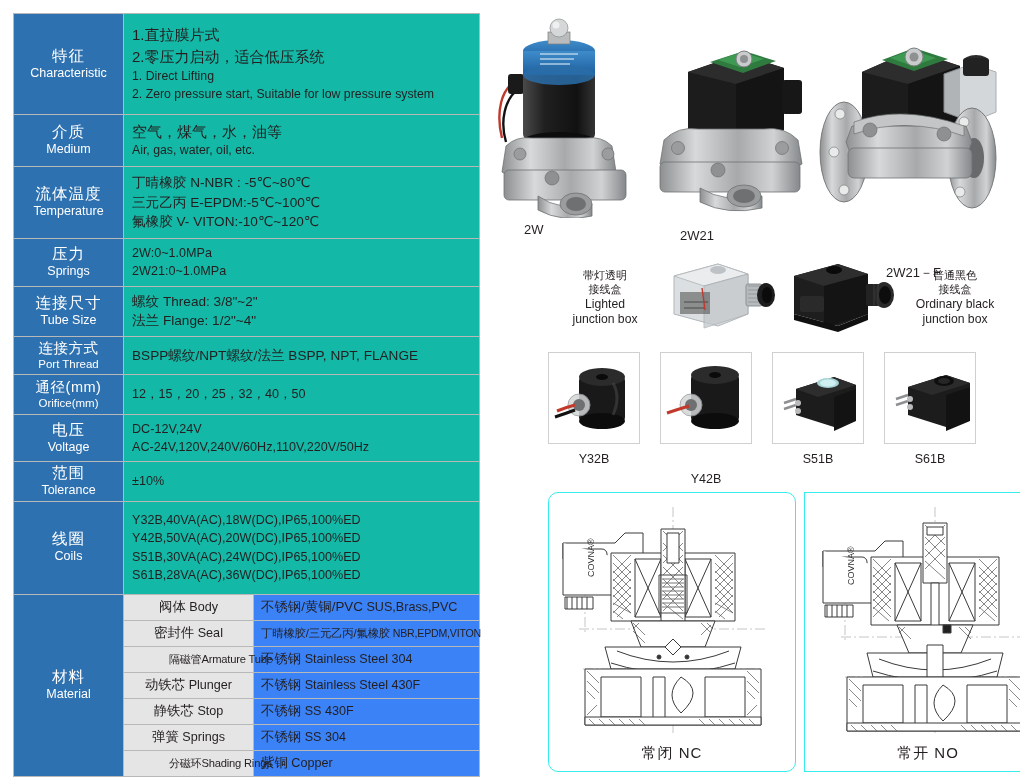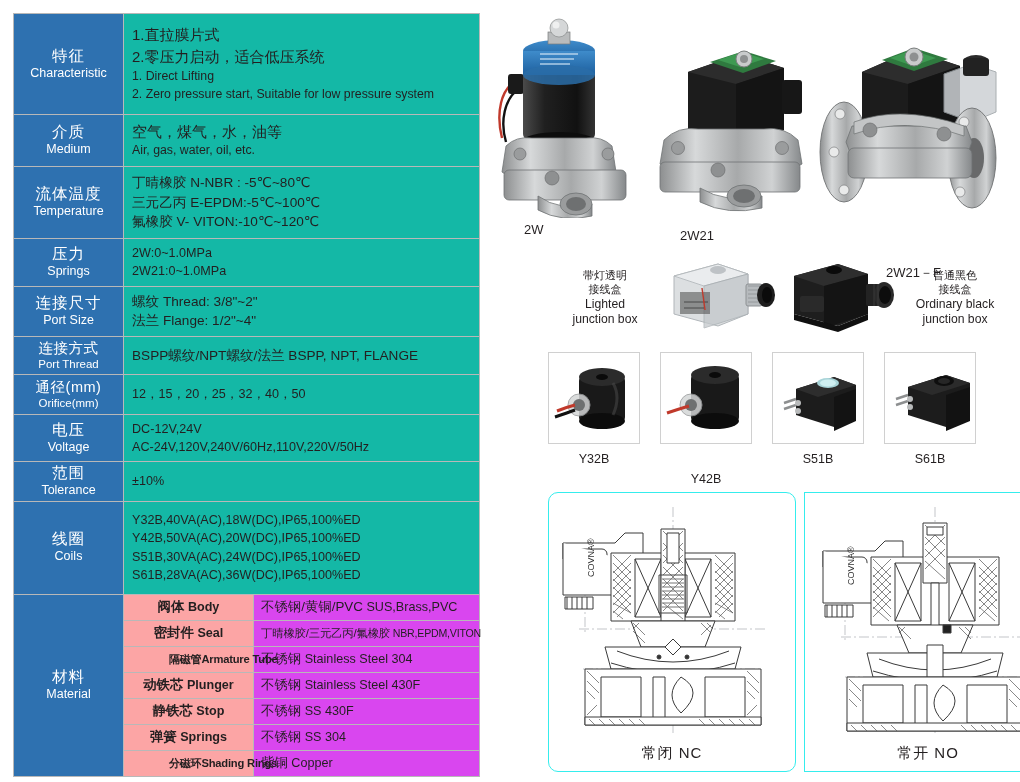--- a/index.html
+++ b/index.html
@@ -43,32 +43,31 @@
     font-size: 12.6px;
     line-height: 1.45;
   }
   .cnbig { font-size: 15px; }
   .cnmid { font-size: 13.6px; }
   .en-sub { font-size: 12.3px; }
   .pad-center { padding-left: 12px; }
 
   
   td.mat-name {
-    background:#fca5a5; color:#231f20;
+    background:#e5e5e5; color:#231f20;
     text-align: center;
     font-size: 12.6px;
     padding: 2px 3px;
     white-space: nowrap;
-    font-weight: bold;
   }
   td.mat-name .mn-cn { font-size: 13.4px; }
   td.mat-name.tight .mn-cn { font-size: 11px; margin-left: 42px; }
   td.mat-name.tight { font-size: 11.2px; letter-spacing: -0.2px; }
   td.mat-val {
-    background:#d946ef; color:#231f20;
+    background:#3b82f6; color:#231f20;
     font-size: 12.6px;
     padding: 2px 4px 2px 7px;
     white-space: nowrap;
   }
   td.mat-val.tiny { font-size: 10.6px; letter-spacing: -0.2px; }
   td.mat-val .mv-cn { font-size: 13.4px; }
   td.mat-val.tiny .mv-cn { font-size: 11.4px; }
 
   
   #right-panel { position: absolute; left: 486px; top: 0; width: 534px; height: 782px; }
@@ -152,21 +151,21 @@
       </td>
       <td class="val" colspan="2">
         <div>2W:0~1.0MPa</div>
         <div>2W21:0~1.0MPa</div>
       </td>
     </tr>
 
     <tr style="height:47px">
       <td class="lbl">
         <span class="cn">连接尺寸</span>
-        <span class="en">Port Size</span>
+        <span class="en">Tube Size</span>
       </td>
       <td class="val" colspan="2">
         <div class="cnmid">螺纹  Thread: 3/8"~2"</div>
         <div class="cnmid">法兰  Flange: 1/2"~4"</div>
       </td>
     </tr>
 
     <tr style="height:38px">
       <td class="lbl">
         <span class="cn sm">连接方式</span>

